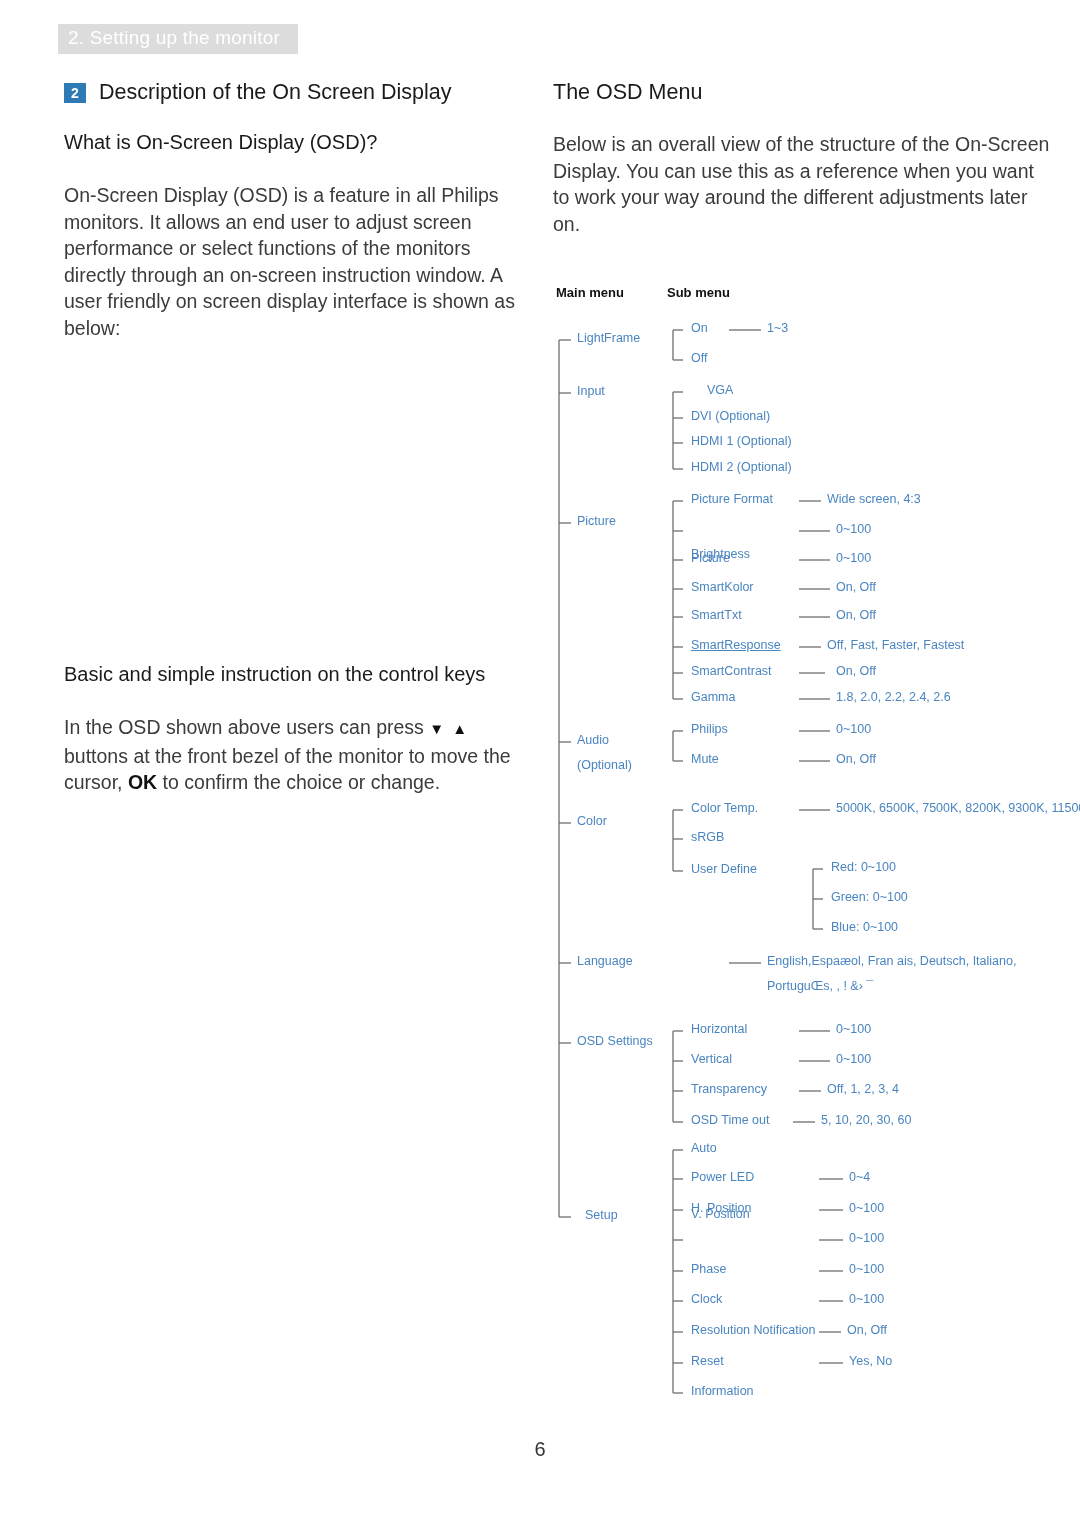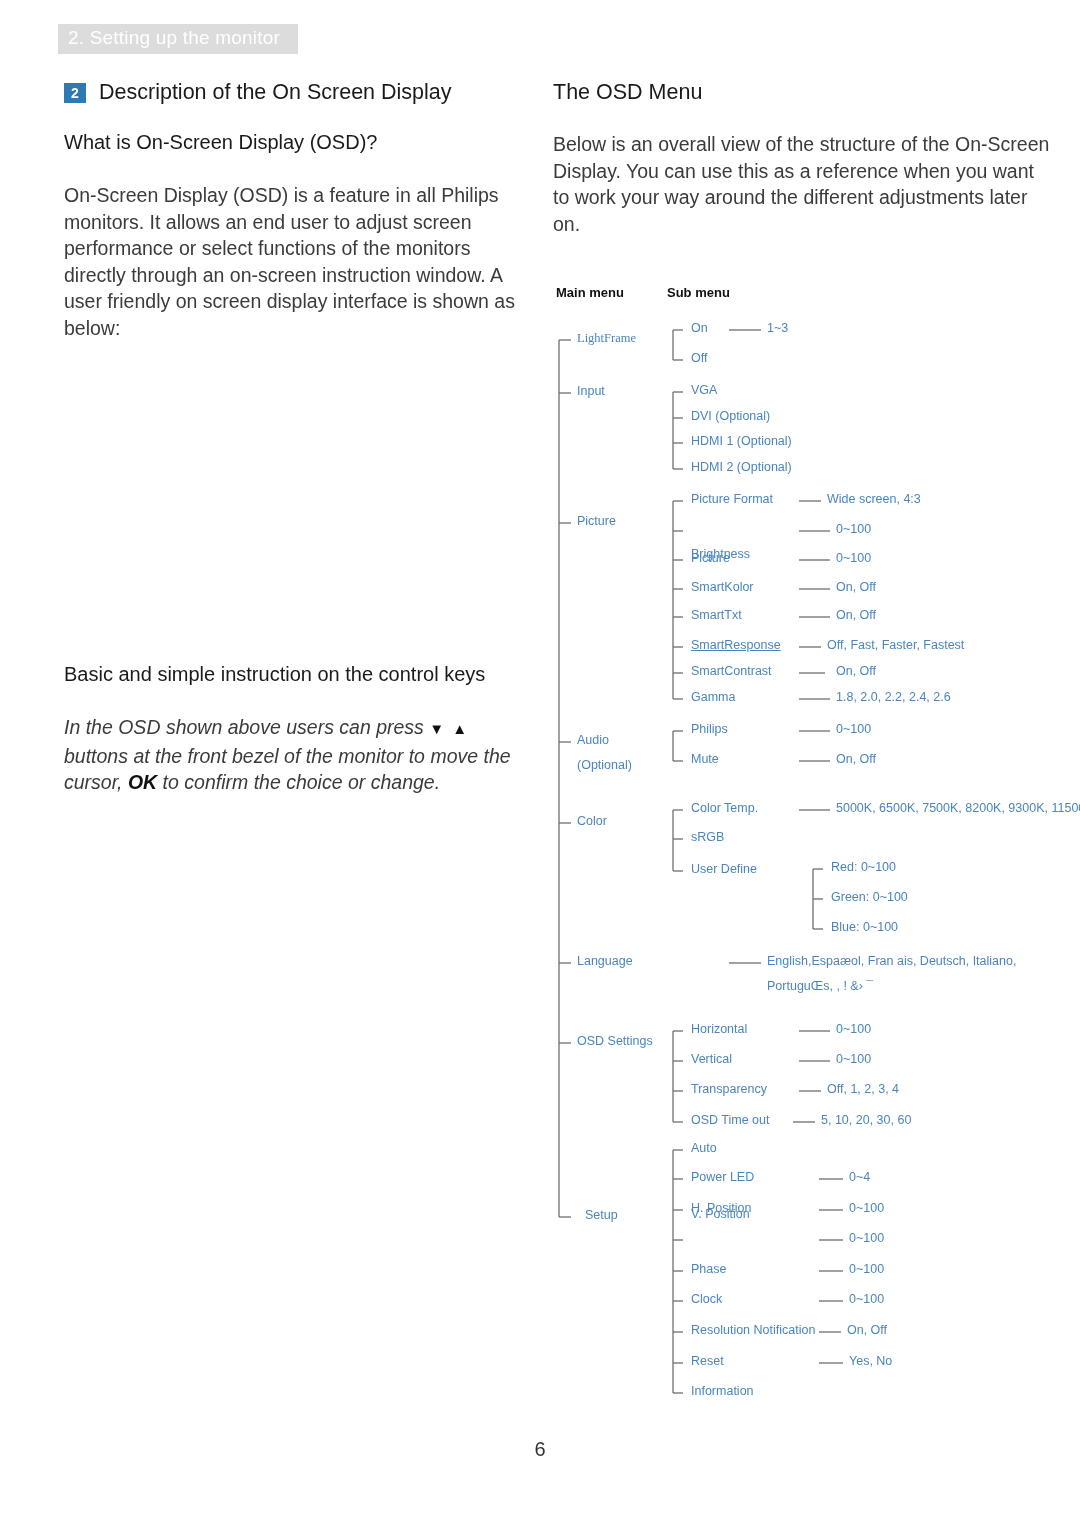--- a/index.html
+++ b/index.html
@@ -42,21 +42,21 @@
   h2.sub{
     font-size:20px;color:#1a1a1a;font-weight:400;
     margin:26px 0 0 0;white-space:nowrap;
   }
   h2.sub.nowrapwide{position:relative;}
   p.body{
     font-size:19.5px;line-height:26.5px;color:#3b3b3b;
     margin:28px 0 0 0;
     font-weight:300;
   }
-  p.body.tight{font-style:italic;}
+  p.body.tight{}
   .ok{font-weight:700;color:#111;}
   .arrow{font-size:15px;color:#111;letter-spacing:2px;}
 
   h2.right-head{
     font-size:21.5px;color:#1a1a1a;font-weight:400;margin:0;
   }
   p.right-body{
     font-size:19.5px;line-height:26.5px;color:#3b3b3b;
     margin:26px 0 0 0;font-weight:300;
   }
@@ -190,26 +190,26 @@
       <line x1="120" y1="1016" x2="130" y2="1016" stroke="#6f6f6f" stroke-width="1.3"></line>
       <line x1="266" y1="1016" x2="290" y2="1016" stroke="#6f6f6f" stroke-width="1.3"></line>
       <line x1="120" y1="1047" x2="130" y2="1047" stroke="#6f6f6f" stroke-width="1.3"></line>
       <line x1="266" y1="1047" x2="288" y2="1047" stroke="#6f6f6f" stroke-width="1.3"></line>
       <line x1="120" y1="1078" x2="130" y2="1078" stroke="#6f6f6f" stroke-width="1.3"></line>
       <line x1="266" y1="1078" x2="290" y2="1078" stroke="#6f6f6f" stroke-width="1.3"></line>
       <line x1="120" y1="1108" x2="130" y2="1108" stroke="#6f6f6f" stroke-width="1.3"></line>
     </svg>
   <div class="thead" style="left:3px;top:0px;">Main menu</div>
   <div class="thead" style="left:114px;top:0px;">Sub menu</div>
-<div class="tlabel" style="left: 24px; top: 46px; font-family: Liberation Serif, serif;">LightFrame</div>
+<div class="tlabel" style="left: 24px; top: 46px;">LightFrame</div>
     <div class="tlabel" style="left: 138px; top: 36px;">On</div>
     <div class="tlabel" style="left: 214px; top: 36px;">1~3</div>
     <div class="tlabel" style="left: 138px; top: 66px;">Off</div>
     <div class="tlabel" style="left: 24px; top: 99px;">Input</div>
-    <div class="tlabel" style="left: 138px; top: 98px;">VGA</div>
+    <div class="tlabel" style="left: 154px; top: 98px;">VGA</div>
     <div class="tlabel" style="left: 138px; top: 124px;">DVI (Optional)</div>
     <div class="tlabel" style="left: 138px; top: 149px;">HDMI 1 (Optional)</div>
     <div class="tlabel" style="left: 138px; top: 175px;">HDMI 2 (Optional)</div>
     <div class="tlabel" style="left: 24px; top: 229px;">Picture</div>
     <div class="tlabel" style="left: 138px; top: 207px;">Picture Format</div>
     <div class="tlabel" style="left: 274px; top: 207px;">Wide screen, 4:3</div>
     <div class="tlabel" style="left: 138px; top: 237px; margin-top: 25px;">Brightness</div>
     <div class="tlabel" style="left: 283px; top: 237px;">0~100</div>
     <div class="tlabel" style="left: 138px; top: 266px;">Picture</div>
     <div class="tlabel" style="left: 283px; top: 266px;">0~100</div>

